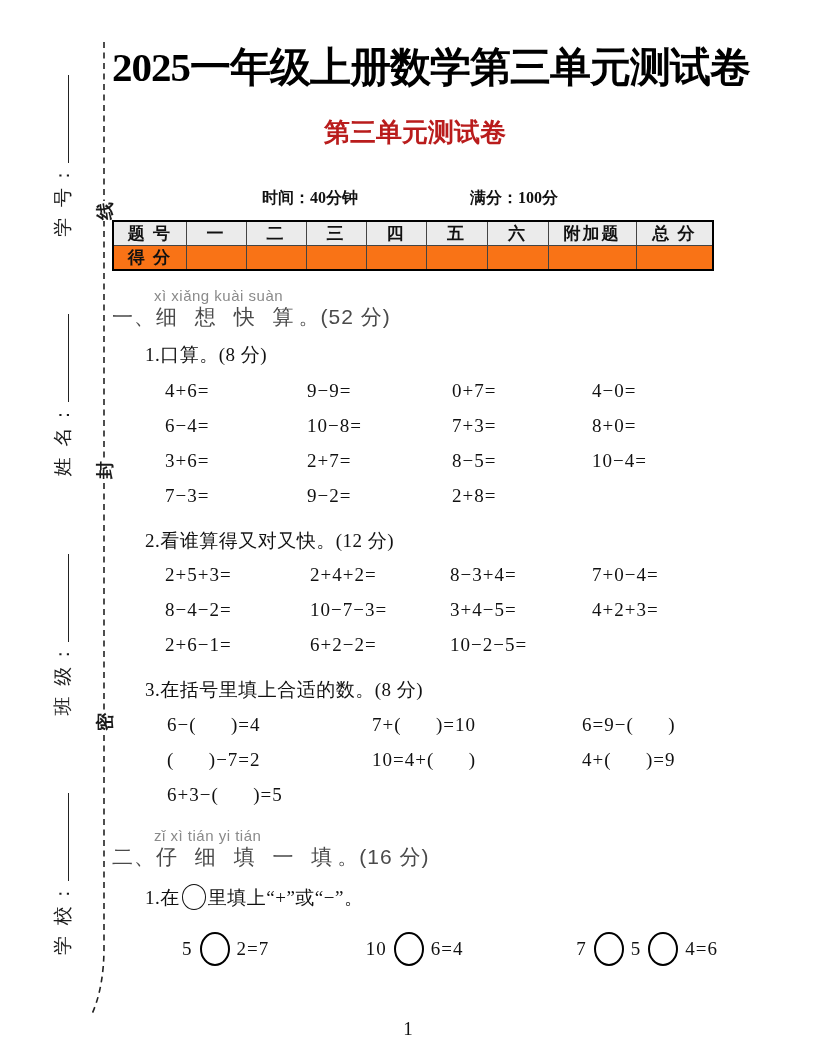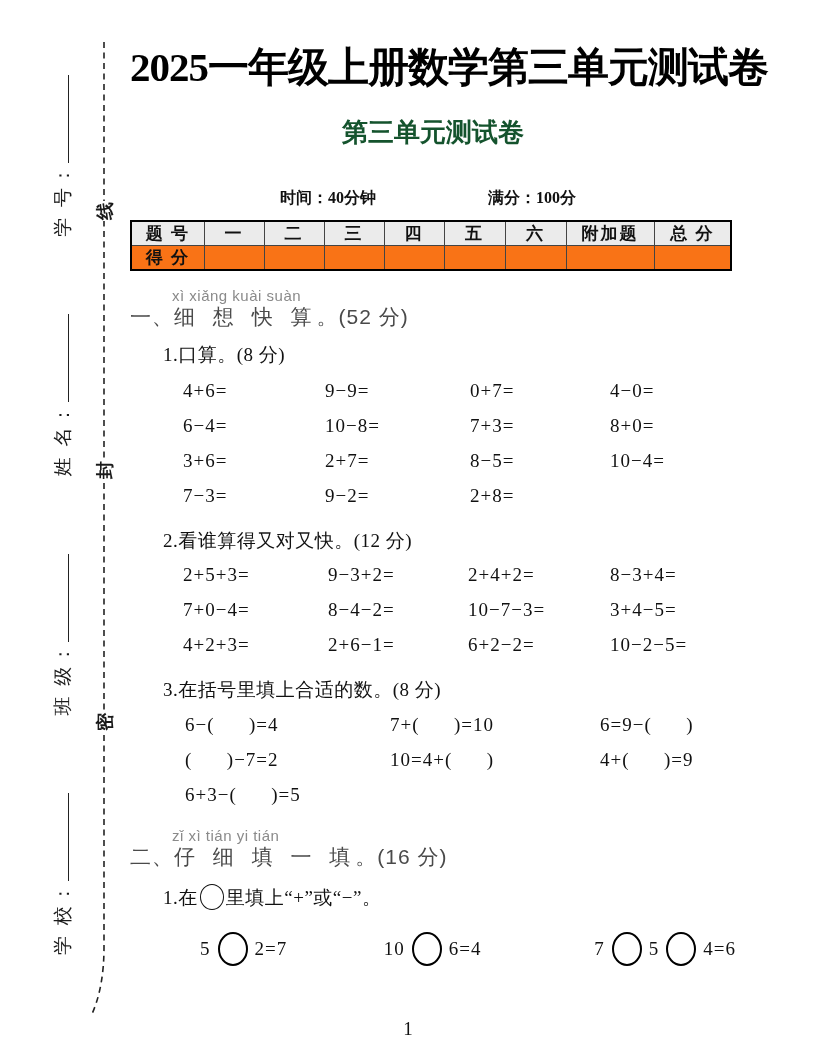--- a/index.html
+++ b/index.html
@@ -20,26 +20,26 @@
   .fields-anchor { position:absolute; left:64px; top:515px; width:0; height:0; }
   .fields-rotated {
     position:absolute; left:-440px; top:-14px; width:880px; height:28px;
     transform:rotate(-90deg); display:flex; justify-content:space-between;
     align-items:baseline; white-space:nowrap;
   }
   .fld { font-size:19px; color:#1a1a1a; letter-spacing:3px; }
   .fld-line { display:inline-block; width:88px; height:5px; border-bottom:1.5px solid #222; }
 
   
-  .main { position:absolute; left:130px; top:0; width:606px; }
+  .main { position:absolute; left:112px; top:0; width:606px; }
   .title {
     margin-top:44px; text-align:center; font-size:41px; font-weight:bold;
     line-height:1.15; white-space:nowrap; letter-spacing:-1px; color:#000;
   }
-  .subtitle { margin-top:24px; text-align:center; font-size:26px; font-weight:bold; color:#14532d; }
+  .subtitle { margin-top:24px; text-align:center; font-size:26px; font-weight:bold; color:#b91c1c; }
   .meta { margin-top:38px; display:flex; padding-left:150px; font-size:16px; font-weight:bold; line-height:20px; }
   .meta .spacer { width:112px; }
 
   table.score {
     margin-top:12px; width:600px; border-collapse:collapse;
     border:2px solid #000; table-layout:fixed;
   }
   table.score td {
     border:1px solid #444; text-align:center; font-size:17px; font-weight:bold;
     letter-spacing:2px; padding:0; color:#111;
@@ -169,21 +169,20 @@
         <span class="prob">8−5=</span>
         <span class="prob">10−4=</span>
         <span class="prob">7−3=</span>
         <span class="prob">9−2=</span>
         <span class="prob">2+8=</span>
       </div>
 
     <div class="sub-label">2.看谁算得又对又快。(12 分)</div>
     <div class="grid g2">
         <span class="prob">2+5+3=</span>
-        <span class="prob">9−3+2=</span>
         <span class="prob">2+4+2=</span>
         <span class="prob">8−3+4=</span>
         <span class="prob">7+0−4=</span>
         <span class="prob">8−4−2=</span>
         <span class="prob">10−7−3=</span>
         <span class="prob">3+4−5=</span>
         <span class="prob">4+2+3=</span>
         <span class="prob">2+6−1=</span>
         <span class="prob">6+2−2=</span>
         <span class="prob">10−2−5=</span>

